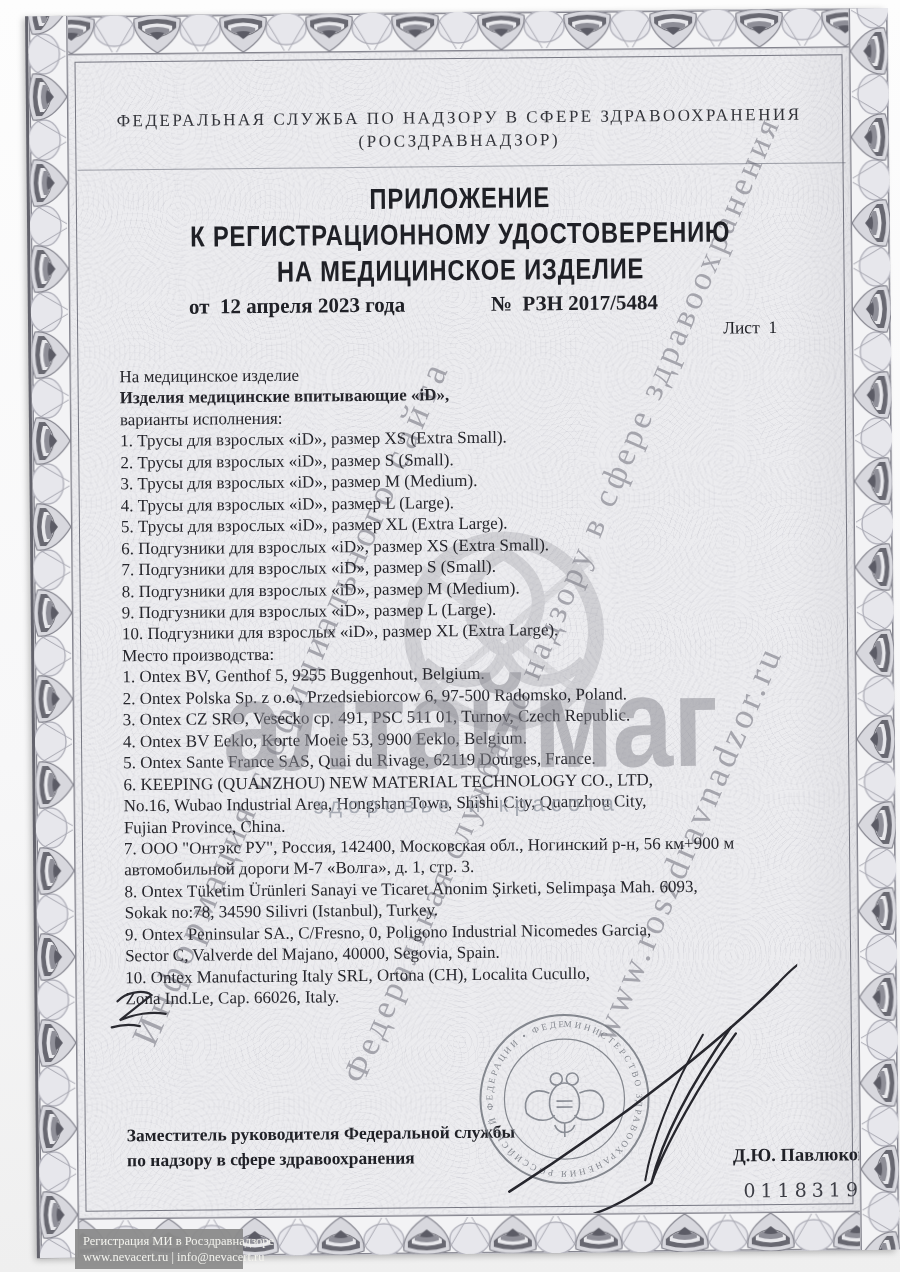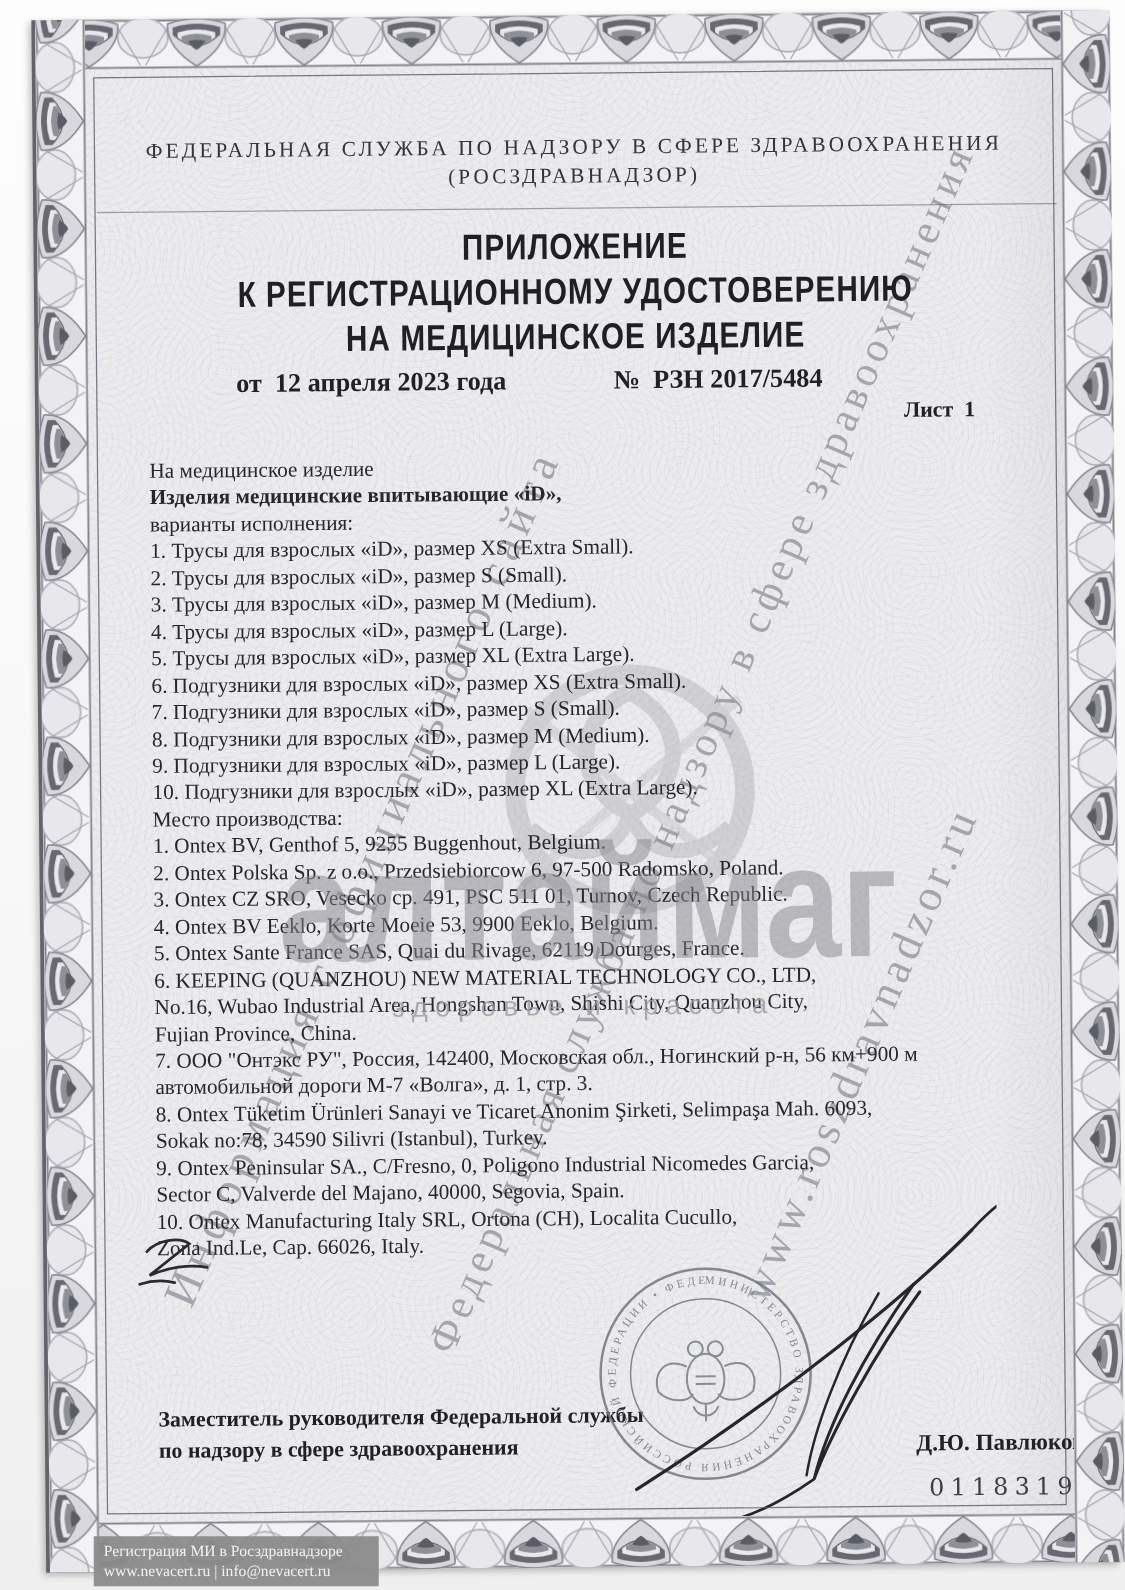--- a/index.html
+++ b/index.html
@@ -39,42 +39,42 @@
   .abs{position:absolute;}
   #hdr{left:0;right:0;top:94px;text-align:center;z-index:2;color:#33343a;
     font-size:17px;letter-spacing:2.5px;line-height:23px;}
   #hrule{left:48px;right:44px;top:154px;height:0;border-top:1px solid rgba(90,92,105,.55);z-index:2;}
   #title{left:0;right:0;top:168px;text-align:center;z-index:2;color:#1f2026;
     font-family:"Liberation Sans", sans-serif;font-weight:bold;font-size:29px;line-height:36px;
     transform:scaleX(.82);transform-origin:50% 50%;letter-spacing:1px;}
   #meta{z-index:2;color:#202127;font-weight:bold;font-size:21px;top:280px;left:0;right:0;height:30px;}
   #meta .date{position:absolute;left:158px;white-space:pre;}
   #meta .num{position:absolute;left:460px;white-space:pre;}
-  #sheet{z-index:2;color:#202127;font-weight:bold;font-size:17.5px;top:308px;left:692px;white-space:pre;}
+  #sheet{z-index:2;color:#202127;font-weight:normal;font-size:17.5px;top:308px;left:692px;white-space:pre;}
   #body{left:88px;top:351px;width:710px;z-index:2;color:#26262c;
     font-size:17px;line-height:21.45px;}
   #body .b{font-weight:bold;}
   #sig{left:88px;top:1108px;z-index:2;color:#202127;font-weight:bold;font-size:17.5px;line-height:25px;}
   #signame{left:694px;top:1136px;z-index:2;color:#202127;font-weight:bold;font-size:18.5px;white-space:nowrap;}
   #serial{left:704px;top:1170px;z-index:2;color:#3c3d45;font-family:"DejaVu Serif", serif;
     font-size:19px;letter-spacing:5px;}
   
   #store{left:188px;top:648px;z-index:6;color:#85858d;opacity:.5;
     font-family:"Liberation Sans", sans-serif;font-weight:bold;font-size:128px;line-height:128px;
     transform:scaleX(.85);transform-origin:0 0;white-space:nowrap;}
   #storesub{left:278px;top:780px;z-index:6;color:#979ca6;opacity:.8;
     font-family:"Liberation Sans", sans-serif;font-size:22px;letter-spacing:6px;white-space:nowrap;}
   
   .art{position:absolute;z-index:3;}
   #stampsvg{left:404px;top:966px;z-index:3;opacity:.85;}
   #autograph{left:360px;top:930px;z-index:4;}
   #zmark{left:68px;top:968px;z-index:4;}
   #flower{left:320px;top:490px;z-index:1;}
   
-  #footerbox{position:absolute;left:75px;top:1229px;width:228px;height:40px;z-index:50;
+  #footerbox{position:absolute;left:75px;top:1229px;width:168px;height:40px;z-index:50;
     background:rgba(139,139,139,.95);color:#f3f3ee;font-size:12.5px;line-height:16px;
     padding:4px 6px 0 8px;box-sizing:border-box;white-space:nowrap;}
 </style>
 </head>
 <body>
 
 <svg width="0" height="0" style="position:absolute" aria-hidden="true">
   <defs>
     <g id="bmotif">
       <rect x="0" y="0" width="86" height="40" fill="#f3f3f5"></rect>

